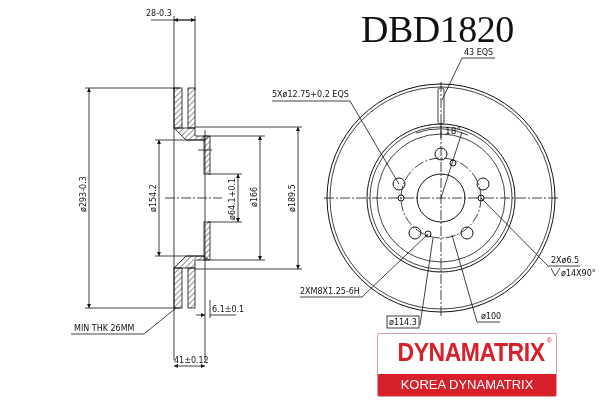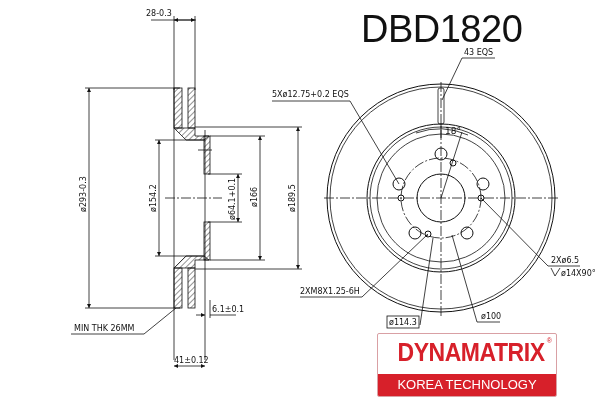--- a/index.html
+++ b/index.html
@@ -1,19 +1,19 @@
 <!DOCTYPE html>
 <html><head>
   <meta charset="utf-8">
   <style>
     html, body { margin: 0; padding: 0; background: #ffffff; }
     body { width: 600px; height: 400px; position: relative; overflow: hidden; font-family: "Liberation Sans", sans-serif; }
     #drawing { position: absolute; left: 0; top: 0; width: 600px; height: 400px; }
     .title {
-      position: absolute; left: 361px; top: 6px; font-family: Liberation Sans, sans-serif;
+      position: absolute; left: 361px; top: 6px; font-family: Liberation Serif, serif;
       font-size: 38px; color: #111; letter-spacing: -0.5px; line-height: 46px;
     }
     .lbl { font-family: "DejaVu Sans", sans-serif; font-size: 8px; fill: #111; }
     .ln { stroke: #111; stroke-width: 1; fill: none; }
     .thin { stroke: #111; stroke-width: 0.8; fill: none; }
     .dash { stroke: #111; stroke-width: 0.8; fill: none; stroke-dasharray: 10 2 2 2; }
     .logo {
       position: absolute; left: 377px; top: 333px; width: 180px; height: 64px;
       border: 1px solid #d9a0a4; box-sizing: border-box; background: #fff; border-radius: 2px;
       overflow: hidden;
@@ -163,14 +163,14 @@
 
     <line class="thin" x1="452" y1="235" x2="477" y2="322"></line>
     <line class="thin" x1="477" y1="322" x2="500" y2="322"></line>
     <text class="lbl" x="481" y="319">ø100</text>
   </g>
 </svg>
 
 <div class="logo">
   <div class="logo-brand">DYNAMATRIX</div>
   <div class="logo-reg">®</div>
-  <div class="logo-band">KOREA TECHNOLOGY</div>
+  <div class="logo-band">KOREA DYNAMATRIX</div>
 </div>
 
 </body></html>

